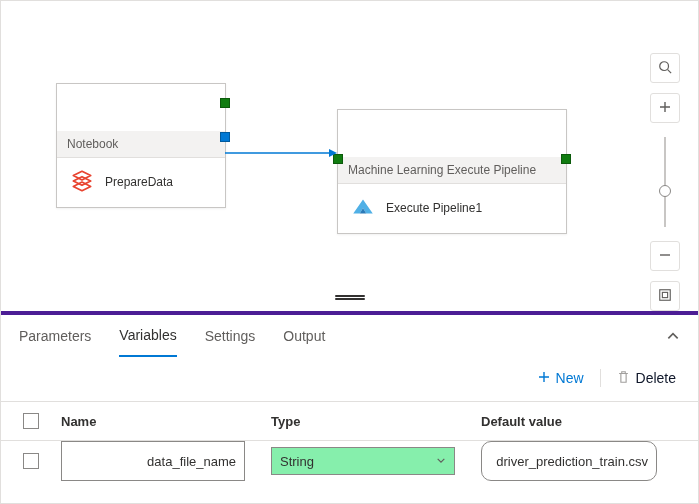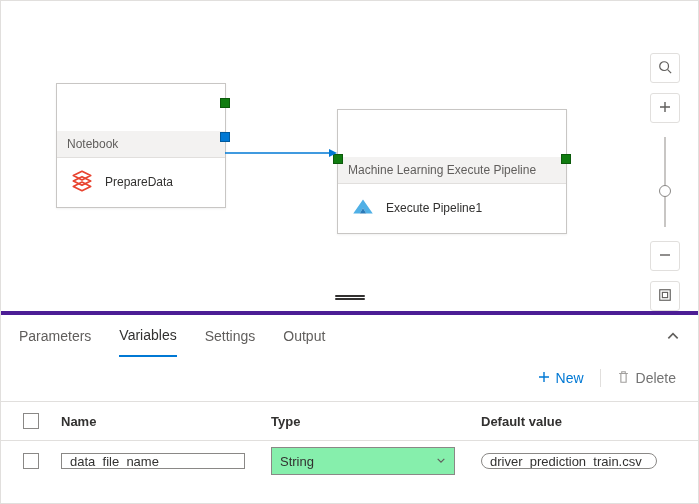--- a/index.html
+++ b/index.html
@@ -159,21 +159,21 @@
     justify-content: flex-end;
   }
   .tb-btn {
     display: flex; align-items: center; gap: 6px;
     cursor: pointer;
     font-size: 14px;
   }
   .tb-divider {
     width: 1px; height: 18px; background: #e1dfdd;
   }
-  .tb-disabled { color: #737373; cursor: default; }
+  .tb-disabled { color: #0f172a; cursor: default; }
 
   .grid-head, .grid-row {
     display: flex;
     align-items: center;
     padding: 0 22px;
     height: 40px;
   }
   .grid-head {
     border-top: 1px solid #e1dfdd;
     border-bottom: 1px solid #e1dfdd;
@@ -185,28 +185,29 @@
   .col-type  { width: 210px; }
   .col-def   { flex: 1; }
 
   .chk {
     width: 16px; height: 16px;
     border: 1px solid #8a8886;
     background: #fff;
     cursor: pointer;
   }
   .input {
-    height: 16px;
+    height: 40px;
     width: 184px;
     border: 1px solid #8a8886;
     padding: 0 8px;
     font-size: 13px;
     font-family: inherit;
     color: #323130;
     background: #fff;
+    text-align: right;
   }
   .select {
     height: 28px;
     width: 184px;
     border: 1px solid #8a8886;
     padding-left: 8px;
     padding-right: 24px;
     font-size: 13px;
     display: flex;
     align-items: center;

